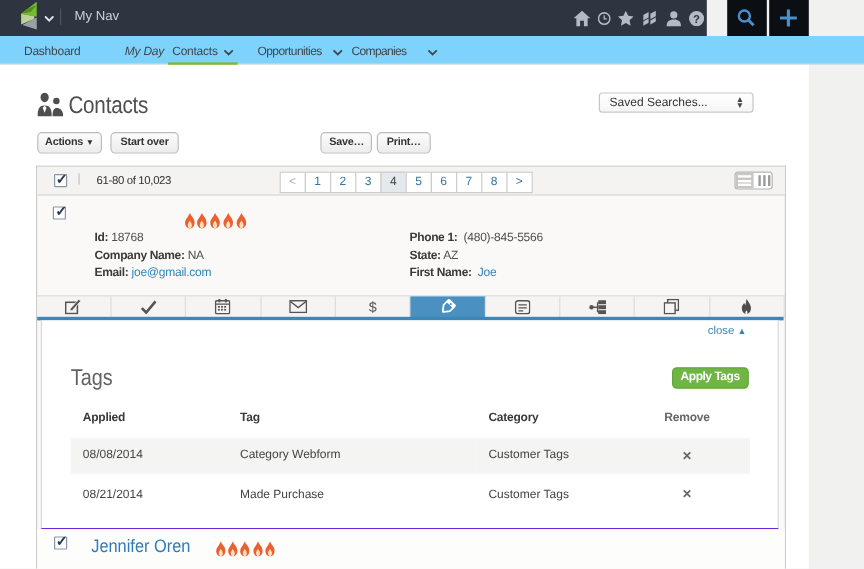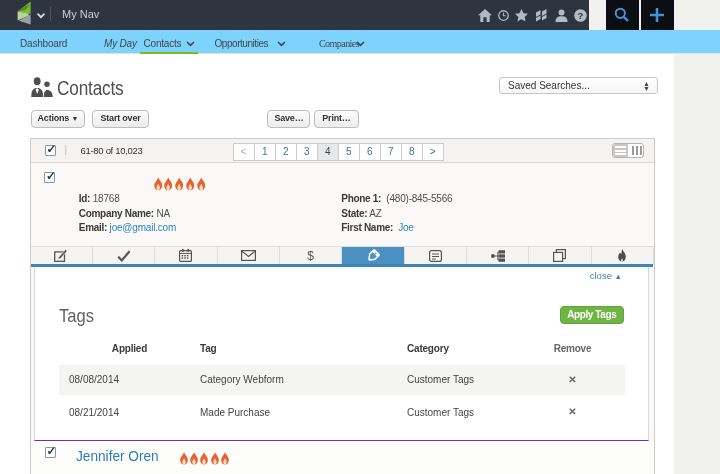--- a/index.html
+++ b/index.html
@@ -15,21 +15,21 @@
 .topicon { position:absolute; top:0; height:30px; display:flex; align-items:center; }
 
 
 #navbar { position:absolute; left:0; top:30px; width:720px; height:24px; background:#7dd3fc; border-bottom:1px solid #e2e2e2; }
 .navitem { position:absolute; top:2px; height:23px; line-height:23px; font-size:10px; letter-spacing:-0.2px; color:#40464d; white-space:nowrap; }
 #greenline { position:absolute; left:140px; top:21.5px; width:58px; height:3px; background:#7cb92f; }
 
 
 #content { position:absolute; left:0; top:54px; width:674px; height:420px; background:#fff; }
 #heading { position:absolute; left:56.5px; top:76.5px; font-size:20px; letter-spacing:-0.2px; color:#4f4f4f; transform:scaleX(0.86); transform-origin:0 0; white-space:nowrap; }
-#savedsearch { position:absolute; left:499px; top:77px; width:159px; height:17px; background:linear-gradient(#fff,#f6f6f6); border:1px solid #c6c6c6; border-radius:3px; font-size:10px; color:#333; line-height:15px; padding-left:8px; }
+#savedsearch { position:absolute; left:499px; top:77px; width:129px; height:17px; background:linear-gradient(#fff,#f6f6f6); border:1px solid #c6c6c6; border-radius:3px; font-size:10px; color:#333; line-height:15px; padding-left:8px; }
 #savedsearch .udarrow { position:absolute; right:7px; top:2.5px; font-size:7px; color:#444; line-height:5.5px; }
 
 
 .btn { position:absolute; top:110px; height:17.5px; background:linear-gradient(#fcfcfc,#ececec); border:1px solid #bcbcbc; border-radius:4px; font-size:9px; letter-spacing:-0.2px; font-weight:bold; color:#333; text-align:center; line-height:15px; white-space:nowrap; }
 
 
 #listbox { position:absolute; left:29.5px; top:138px; width:625px; height:336px; border:1px solid #ccc; border-bottom:none; background:#faf9f7; }
 #listheader { position:absolute; left:0; top:0; width:623px; height:23.5px; background:#f4f3f1; border-bottom:1px solid #d8d8d8; }
 .cbx { position:absolute; width:11px; height:11px; background:#fdfdfd; border:1px solid #8a97a3; border-radius:1px; }
 .cbx .chk { position:absolute; left:1px; top:-4px; font-size:12px; color:#253c52; font-weight:bold; }
@@ -130,21 +130,21 @@
     <div class="navitem" style="left:20px;">Dashboard</div>
     <div class="navitem" style="left:104px;font-style:italic;">My Day</div>
     <div class="navitem" style="left:143.5px;">Contacts</div>
     <svg class="abs" style="left:185.5px;top:11px" width="9" height="6" viewBox="0 0 9 6">
         <path d="M1 1 L4.5 4.4 L8 1" stroke="#40464d" stroke-width="1.5" fill="none"></path>
       </svg>
     <div class="navitem" style="left:214.5px;letter-spacing:-0.45px;">Opportunities</div>
     <svg class="abs" style="left:277px;top:11px" width="9" height="6" viewBox="0 0 9 6">
         <path d="M1 1 L4.5 4.4 L8 1" stroke="#40464d" stroke-width="1.5" fill="none"></path>
       </svg>
-    <div class="navitem" style="left:319px;letter-spacing:-0.55px;font-family:Liberation Serif, serif;">Companies</div>
+    <div class="navitem" style="left:293px;letter-spacing:-0.55px;">Companies</div>
     <svg class="abs" style="left:356px;top:11px" width="9" height="6" viewBox="0 0 9 6">
         <path d="M1 1 L4.5 4.4 L8 1" stroke="#40464d" stroke-width="1.5" fill="none"></path>
       </svg>
     <div id="greenline"></div>
   </div>
 
   <div id="content"></div>
 
   <svg class="abs" style="left:31px;top:76.5px" width="22" height="20" viewBox="0 0 22 20">
     <g fill="#4e4e4e">
@@ -289,21 +289,21 @@
       </div>
     <div id="blueline"></div>
 
     <div id="panel">
       <div id="closelnk">close <span style="font-size:7.5px;">▲</span></div>
       <div id="tagshead">Tags</div>
       <div id="applybtn">Apply Tags</div>
       <table id="tagtbl">
         <tbody>
             <tr>
-              <th style="width:131px;text-align:center;">Applied</th>
+              <th style="width:131px;">Applied</th>
               <th style="width:207px;">Tag</th>
               <th style="width:123px;">Category</th>
               <th class="ctr" style="width:105px;text-align:center;">Remove</th>
             </tr>
         <tr class="strip">
               <td>08/08/2014</td>
               <td>Category Webform</td>
               <td>Customer Tags</td>
               <td class="ctr"><b>✕</b></td>
             </tr>

